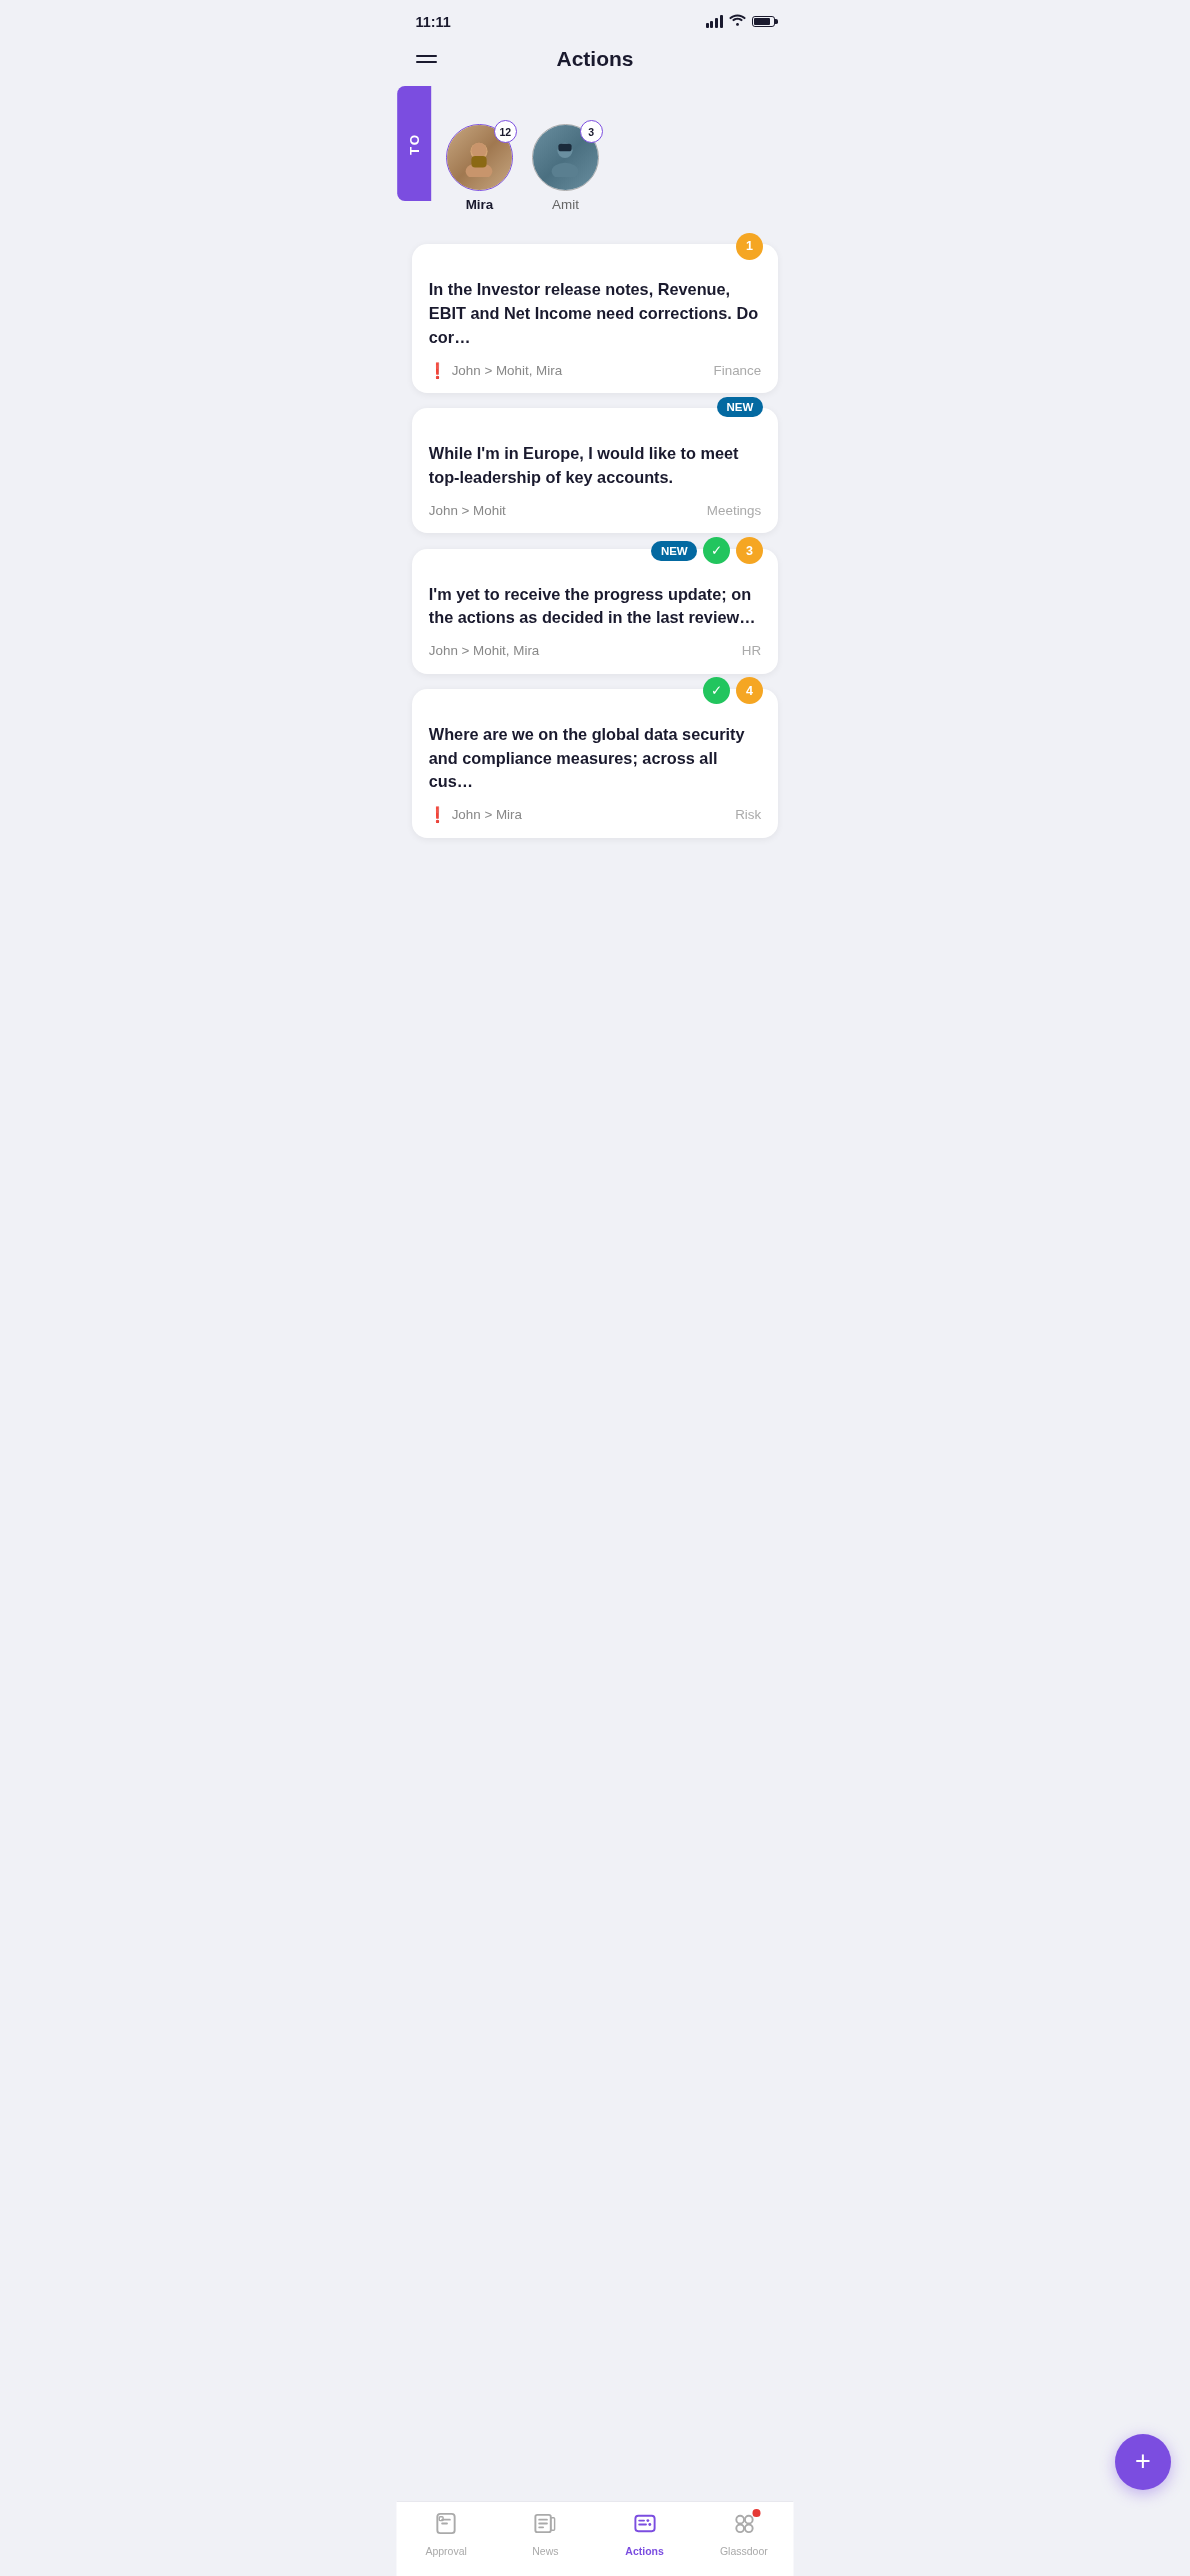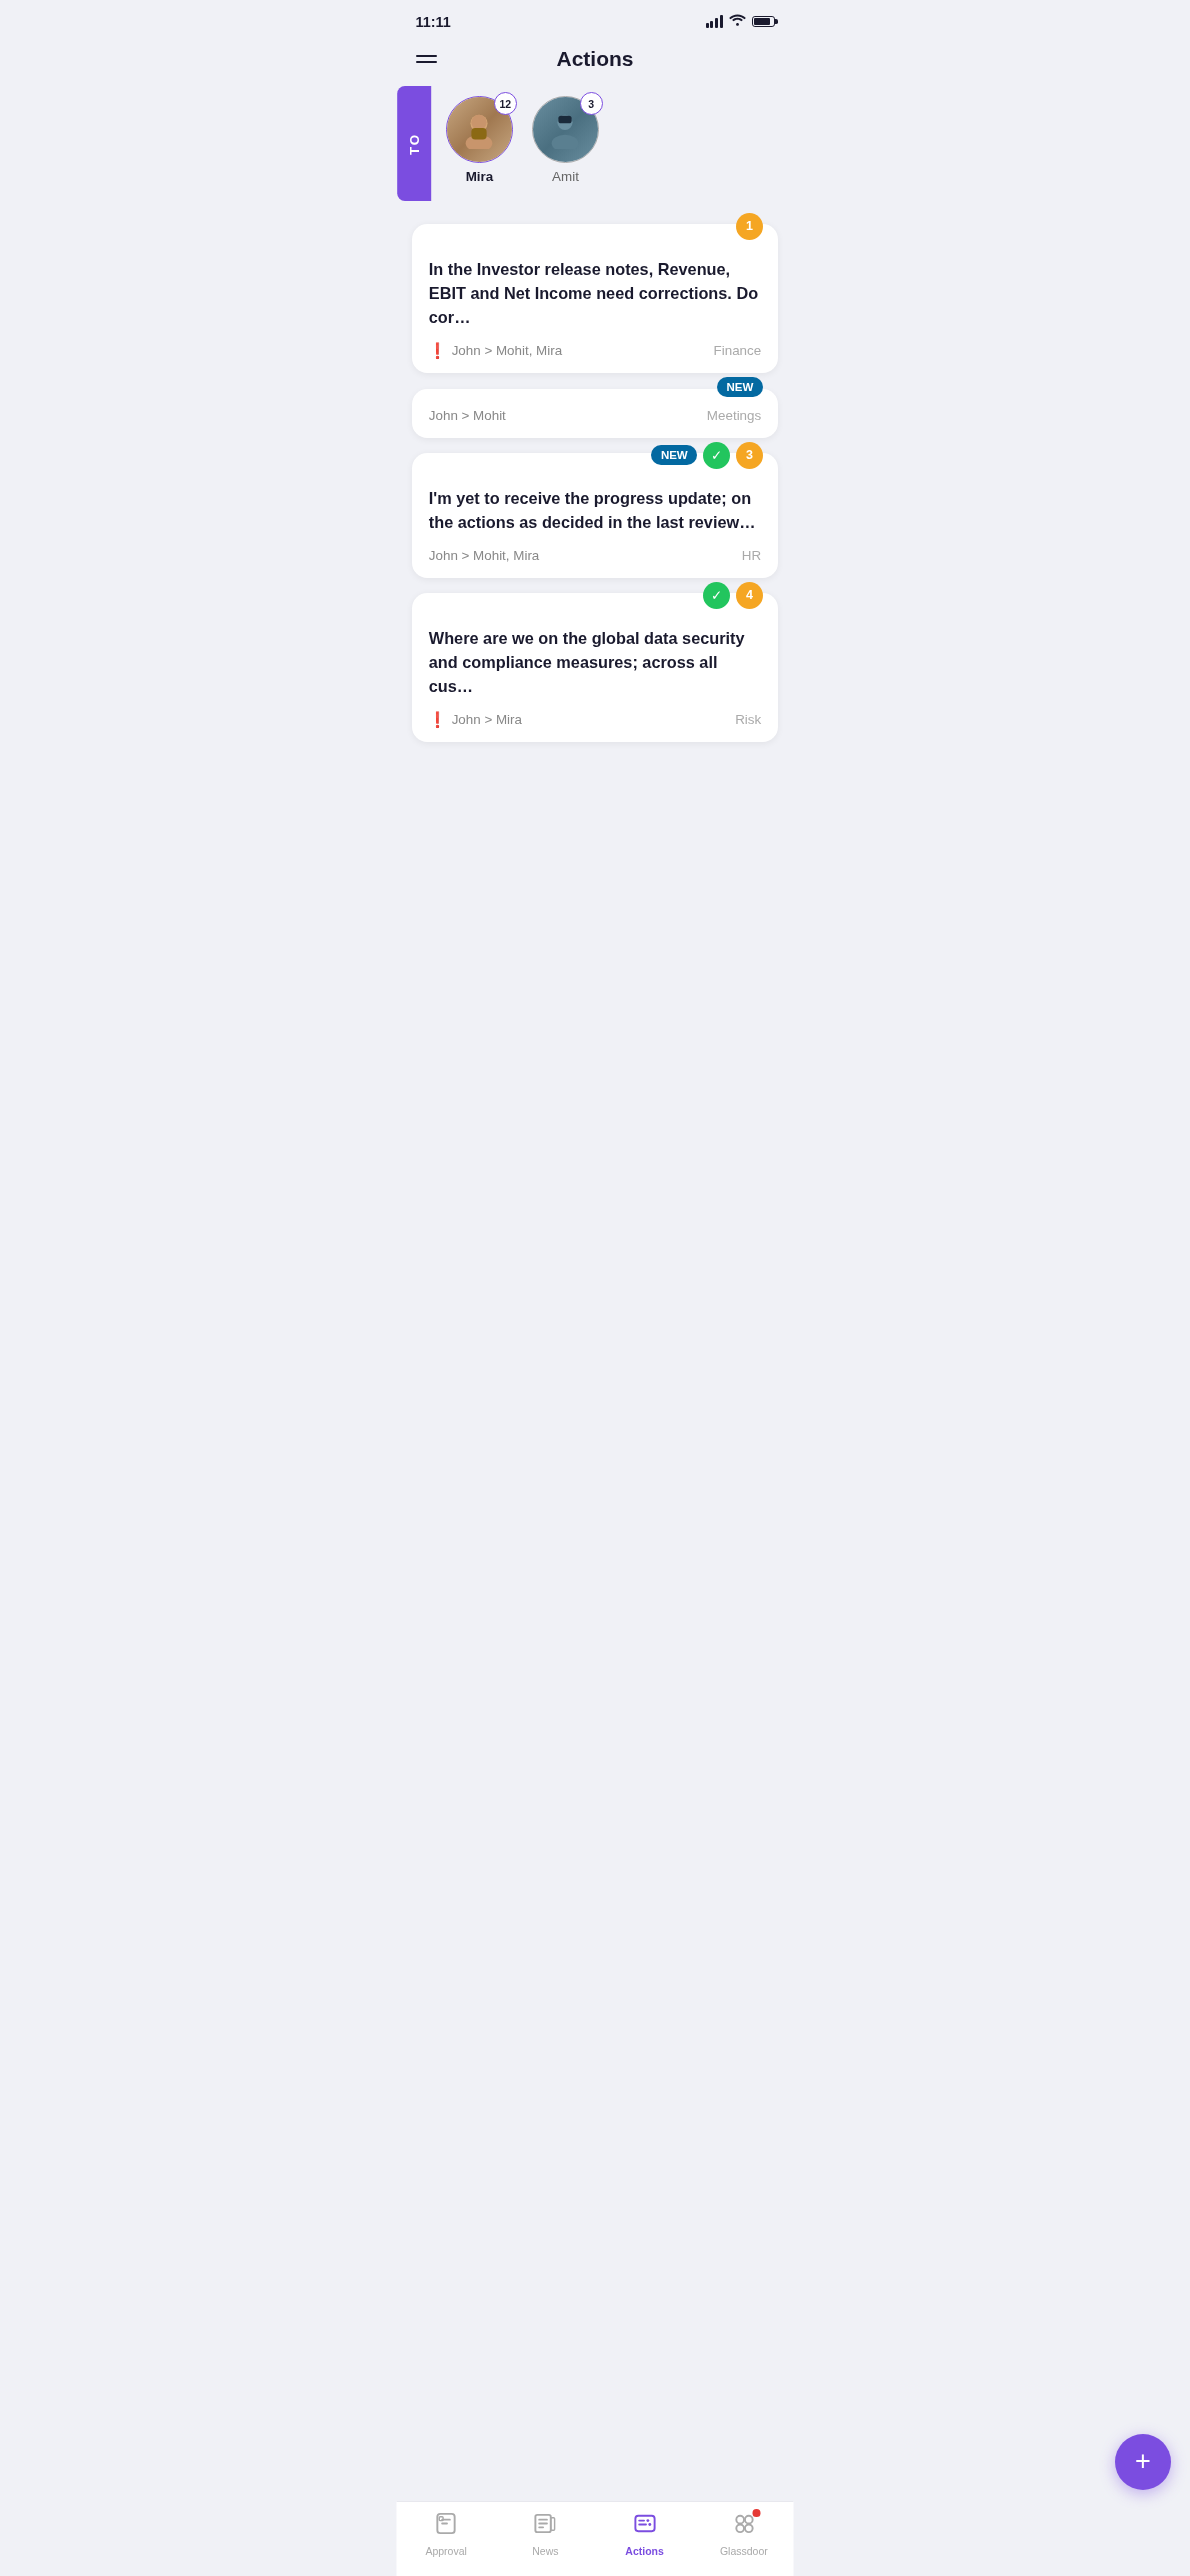--- a/index.html
+++ b/index.html
@@ -136,20 +136,21 @@
       display: flex;
       gap: 19px;
       padding: 9.6px 15.3px;
       align-items: flex-start;
     }
     .avatar-item {
       display: flex;
       flex-direction: column;
       align-items: center;
       gap: 5.8px;
+      margin-top: 28px;
     }
     .avatar-wrapper {
       position: relative;
       width: 67px;
       height: 67px;
     }
     .avatar-img {
       width: 67px;
       height: 67px;
       border-radius: 50%;
@@ -457,20 +458,21 @@
         John &gt; Mohit, Mira
       </span>
       <span class="card-category">Finance</span>
     </div>
   </div>
 
   <div class="action-card">
     <div class="card-badge-container">
       <span class="badge-new">NEW</span>
     </div>
+    <p class="card-text">While I'm in Europe, I would like to meet top-leadership of key accounts.</p>
     <div class="card-meta">
       <span class="card-sender">John &gt; Mohit</span>
       <span class="card-category">Meetings</span>
     </div>
   </div>
 
   <div class="action-card">
     <div class="card-badge-container">
       <span class="badge-new">NEW</span>
       <div class="badge-green-check">✓</div>

